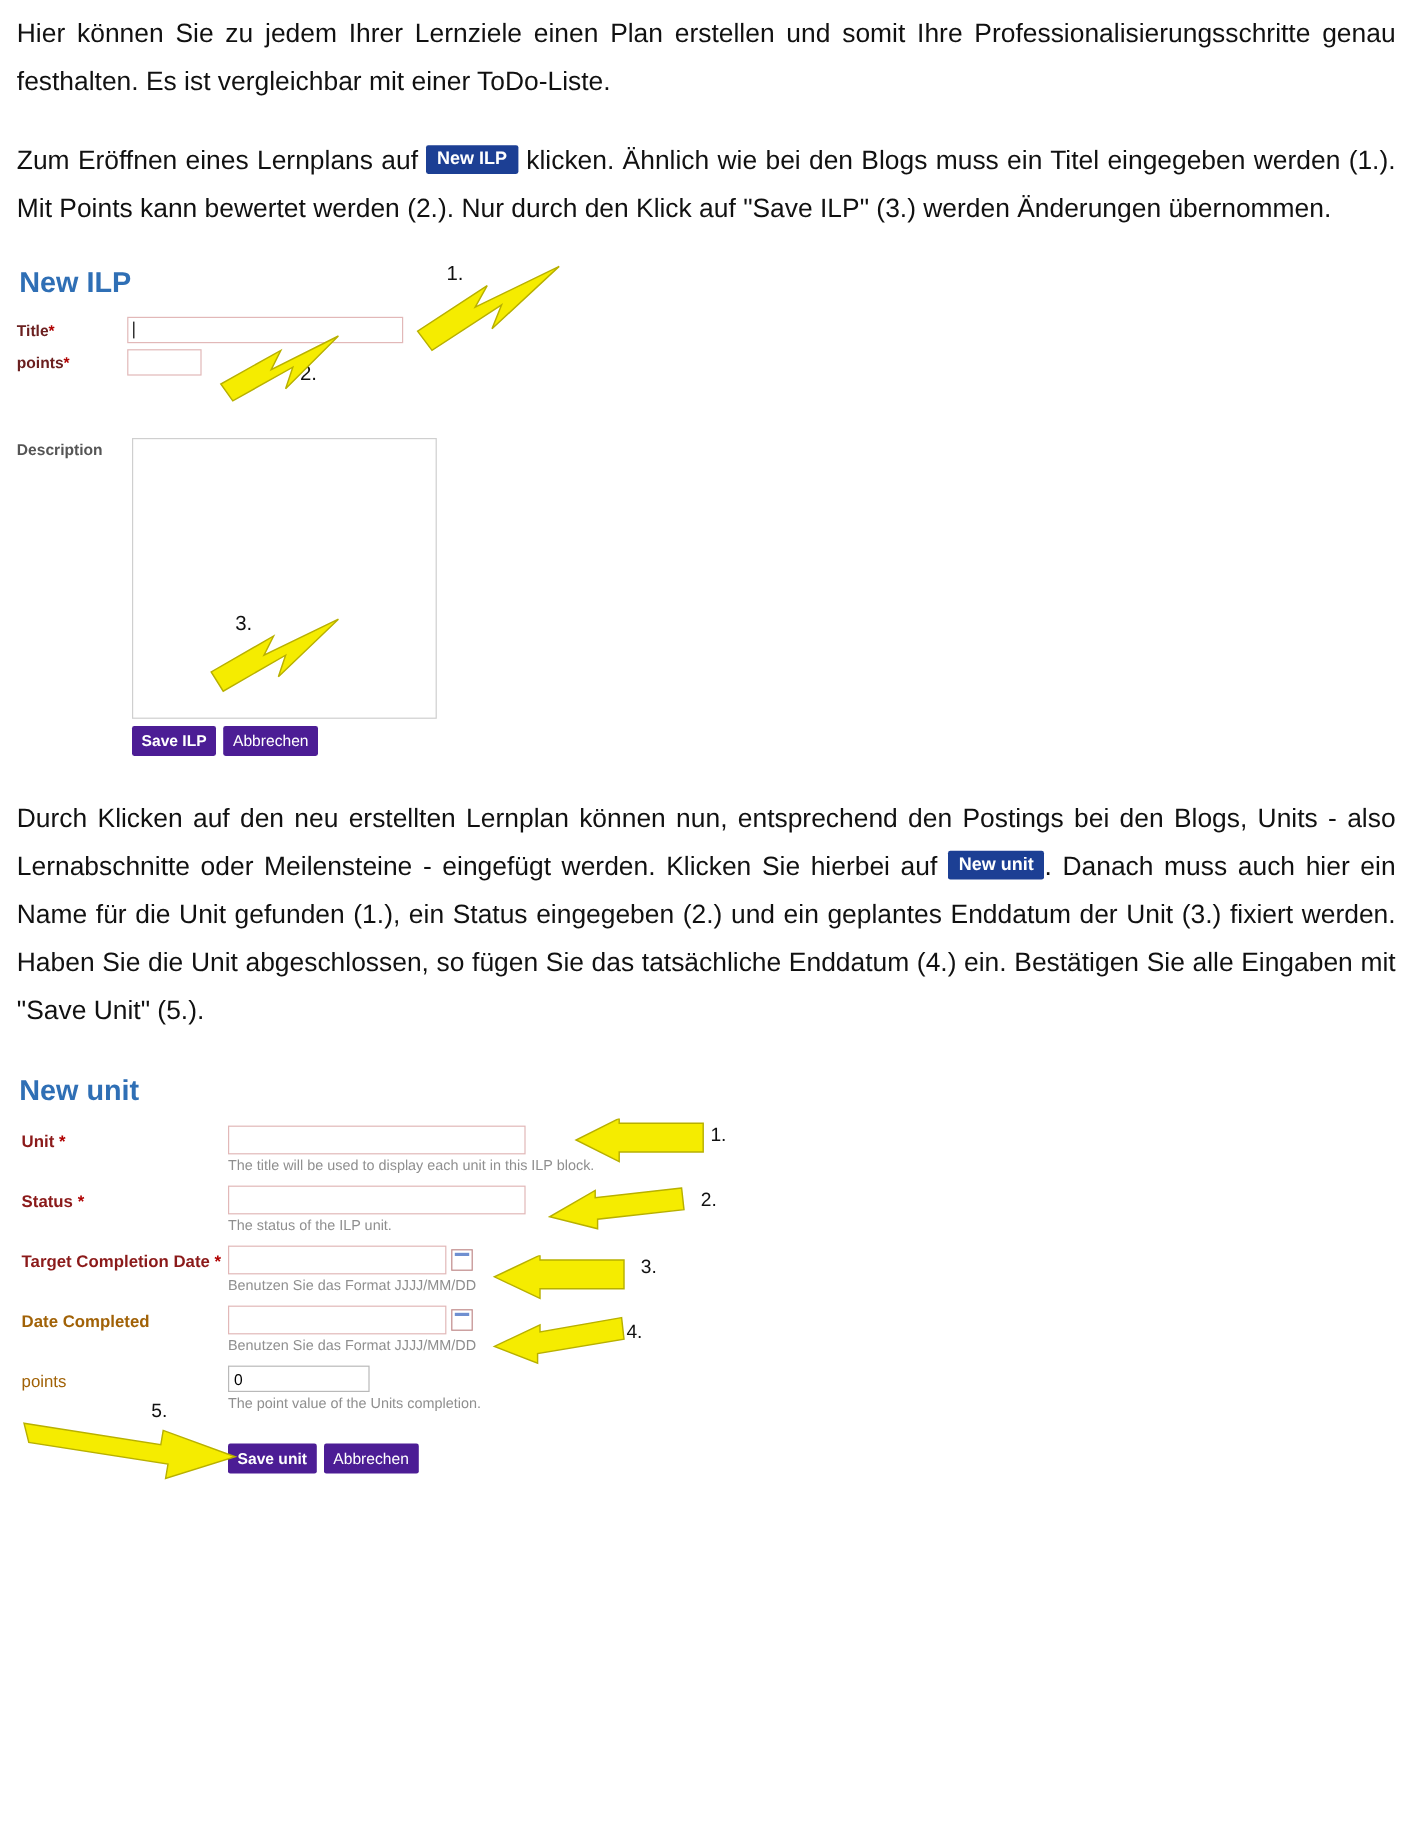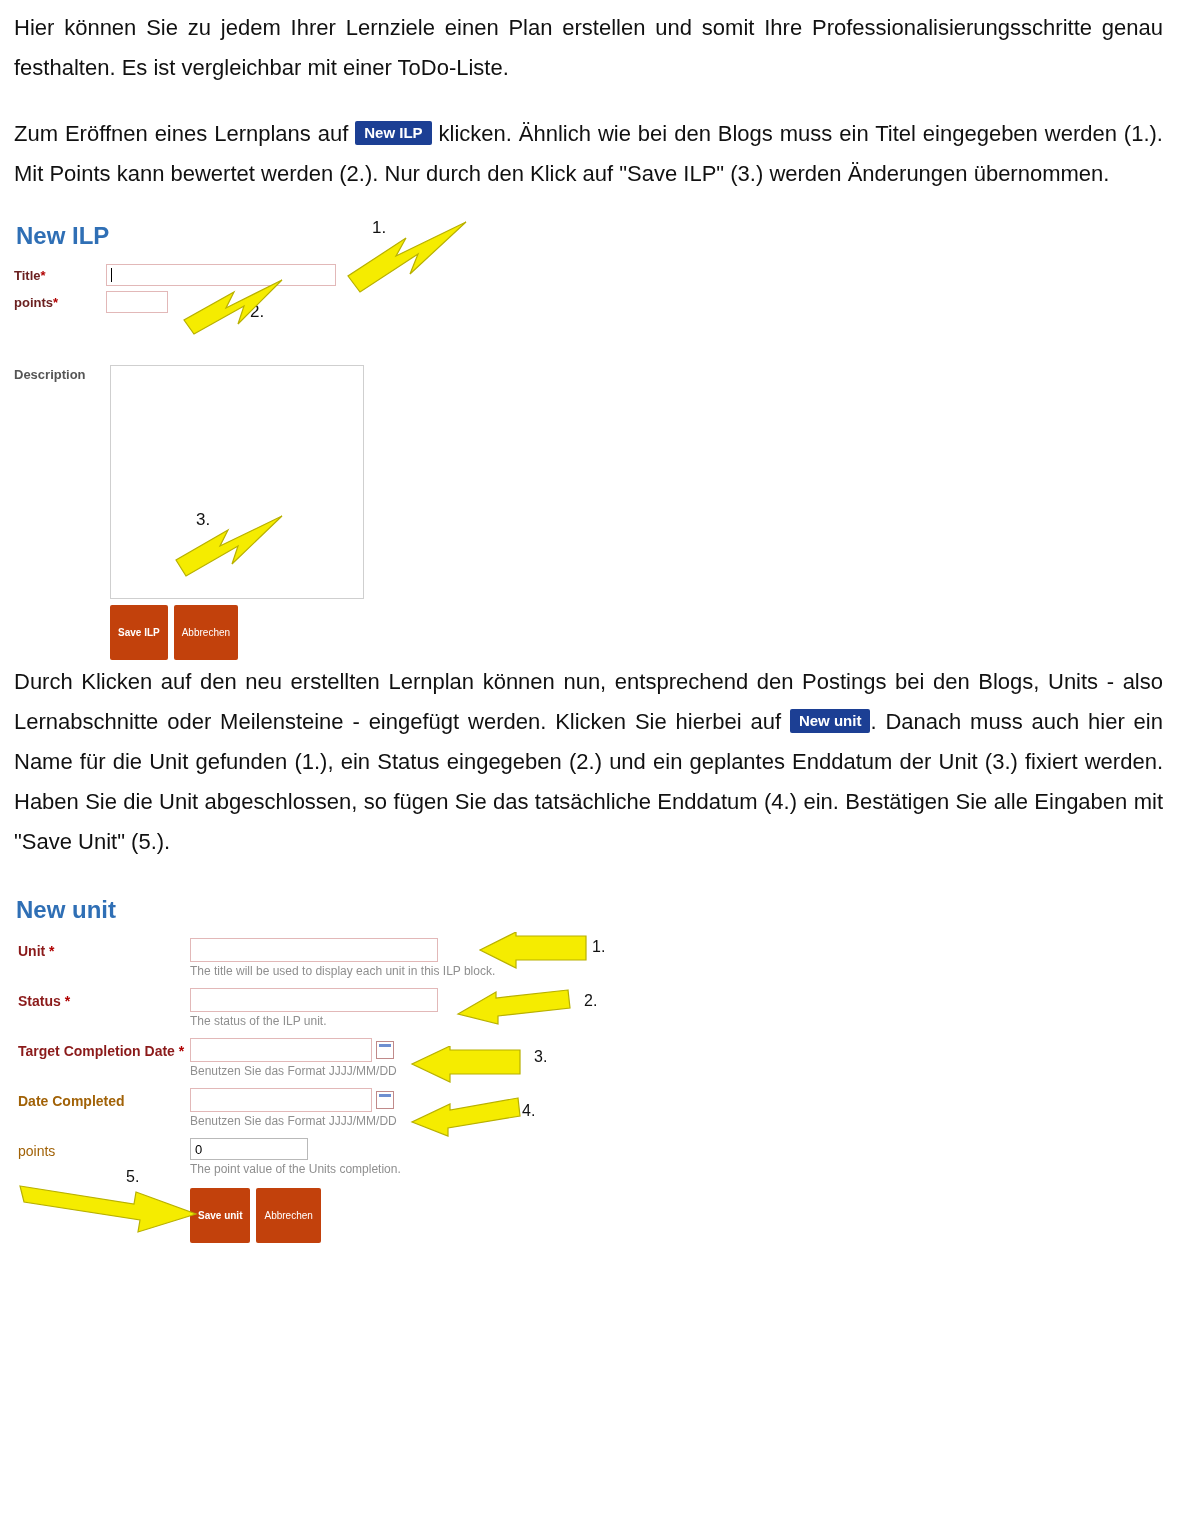--- a/index.html
+++ b/index.html
@@ -81,25 +81,25 @@
     box-sizing: border-box;
   }
   .caret {
     display:inline-block;
     width:1px;
     height:14px;
     background:#000;
     margin: 3px 0 0 4px;
   }
   .btn-blue {
-    background: #c2410c;
+    background: #4c1d95;
     color: #fff;
-    font-size: 10px;
+    font-size: 13px;
     font-weight: bold;
-    padding: 22px 8px;
+    padding: 5px 8px;
     border: none;
     border-radius: 2px;
     cursor: pointer;
     font-family: "Liberation Sans", sans-serif;
   }
   .btn-blue.secondary { font-weight: normal; }
 
   
   .ilp-form { position: relative; width: 360px; }
   .ilp-row { display:flex; align-items:center; margin-bottom: 5px; }
@@ -132,21 +132,21 @@
     background: #ffffff;
     position: relative;
     display:inline-block;
   }
   .cal-icon:before {
     content:"";
     position:absolute; left:2px; top:2px; right:2px; bottom:2px;
     background: linear-gradient(#6f8fd0 0 3px, #ffffff 3px 100%);
   }
   .unit-hint { font-size: 12px; color:#8f8f8f; margin: 2px 0 8px 0; }
-  .unit-buttons { margin-left: 172px; margin-top: 4px; display:flex; gap:6px; }
+  .unit-buttons { margin-left: 172px; margin-top: 19px; display:flex; gap:6px; }
 
   
   .arrow {
     position: absolute;
     pointer-events: none;
   }
   .arrow svg { display:block; }
   .num {
     position: absolute;
     font-size: 16px;

